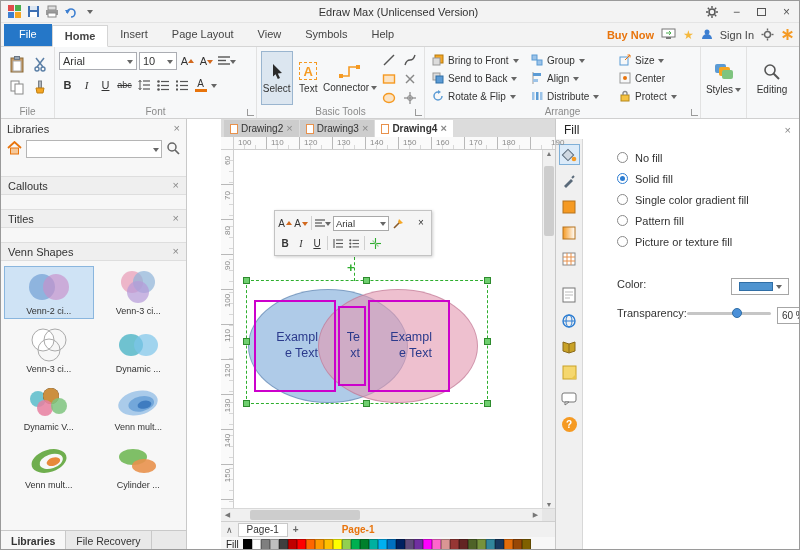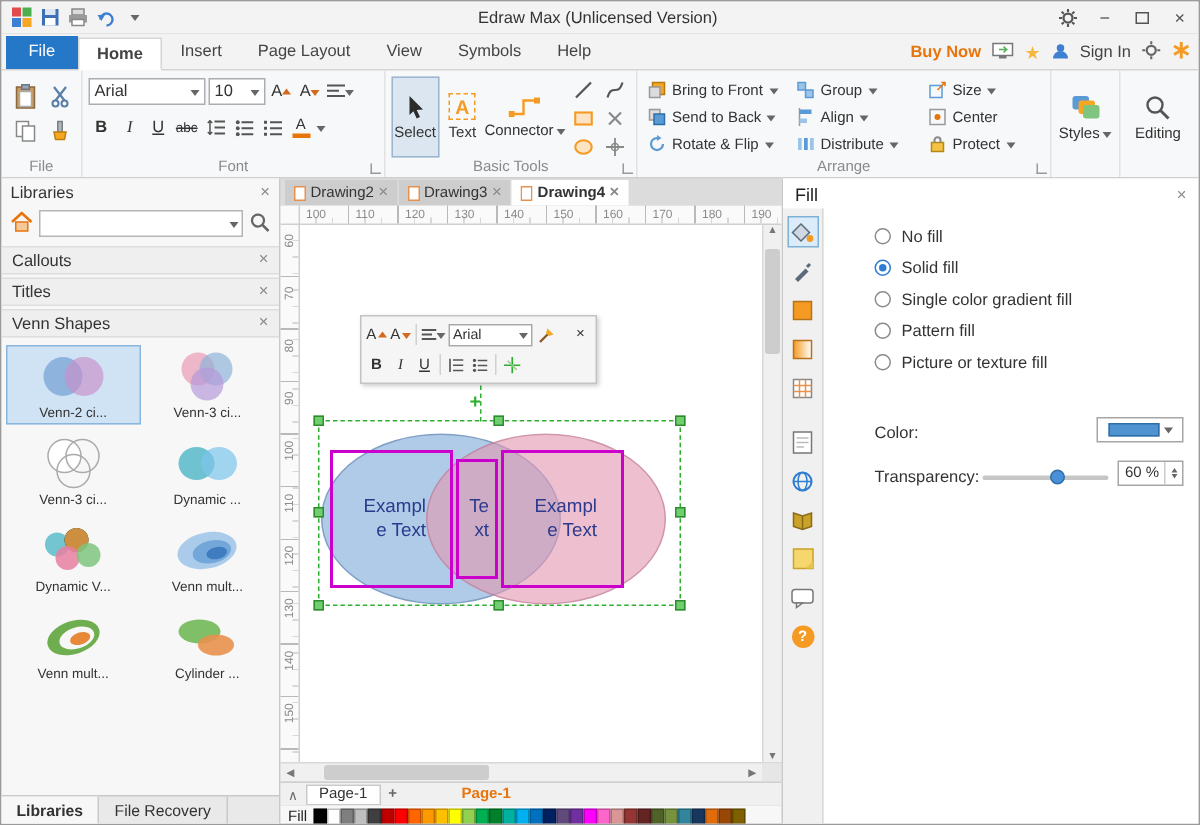--- a/index.html
+++ b/index.html
@@ -52,31 +52,31 @@
 
   
   .main{display:flex;height:432px;}
 
   
   .sidebar{width:186px;flex:none;background:#f7f7f7;border-right:1px solid #c9c9c9;display:flex;flex-direction:column;}
   .sb-head{height:19px;display:flex;align-items:center;padding:0 6px;font-size:11px;color:#333;}
   .xbtn{margin-left:auto;color:#888;font-size:11px;line-height:1;cursor:default;}
   .sb-search{display:flex;align-items:center;gap:4px;padding:2px 6px 4px 6px;}
   .search-combo{flex:1;height:18px;background:#fff;border:1px solid #b5b5b5;display:flex;align-items:center;padding:0 2px;}
-  .sec{height:19px;background:#efefef;border-top:1px solid #dedede;border-bottom:1px solid #dedede;display:flex;align-items:center;padding:0 7px;font-size:11px;color:#333;margin-top:2px;}
+  .sec{height:19px;background:#efefef;border-top:1px solid #dedede;border-bottom:1px solid #dedede;display:flex;align-items:center;padding:0 7px;font-size:11px;color:#333;margin-top:14px;}
   .shape-grid{display:grid;grid-template-columns:1fr 1fr;row-gap:5px;padding:5px 3px;}
   .cell{display:flex;flex-direction:column;align-items:center;padding:2px 1px;border:1px solid transparent;}
   .cell.selected{background:#cfe3f5;border-color:#8ab6de;}
   .cap{font-size:9px;color:#333;margin-top:1px;}
   .sb-tabs{margin-top:auto;height:21px;display:flex;border-top:1px solid #c9c9c9;background:#e9e9e9;align-items:stretch;}
   .sb-tab{padding:4px 10px 0 10px;font-size:10.5px;color:#333;border-right:1px solid #c9c9c9;}
   .sb-tab.active{background:#f7f7f7;font-weight:bold;}
 
   
-  .canvas-col{width:334px;flex:none;display:flex;flex-direction:column;background:#bdbdbd;}
+  .canvas-col{width:334px;flex:none;display:flex;flex-direction:column;background:#bdbdbd;margin-left:34px;}
   .doctabs{height:18px;background:#dcdcdc;display:flex;align-items:flex-end;gap:1px;padding-left:3px;}
   .doctab{height:17px;background:#cdcdcd;display:flex;align-items:center;gap:3px;padding:0 6px;font-size:10px;color:#333;}
   .doctab.active{background:#ffffff;font-weight:bold;}
   .rulrow{height:13px;display:flex;}
   .rulcorner{width:13px;height:13px;background:#fafafa;border-right:1px solid #cfcfcf;border-bottom:1px solid #cfcfcf;flex:none;}
   .hruler{flex:1;position:relative;background:#fafafa;border-bottom:1px solid #cfcfcf;
     background-image:repeating-linear-gradient(90deg,transparent 0 32px,#b9b9b9 32px 33px),repeating-linear-gradient(90deg,transparent 0 10px,#d8d8d8 10px 11px);
     background-size:100% 100%,100% 4px;background-position:0 0,0 100%;background-repeat:no-repeat;}
   .hruler span{position:absolute;top:1px;font-size:8px;color:#8a8a8a;}
   .cbody{flex:1;display:flex;min-height:0;}
@@ -124,21 +124,21 @@
   .rp-body{flex:1;display:flex;min-height:0;}
   .toolstrip{width:27px;flex:none;background:#f0f0f0;border-right:1px solid #d8d8d8;display:flex;flex-direction:column;align-items:center;padding-top:5px;gap:5px;}
   .tool{width:21px;height:21px;display:flex;align-items:center;justify-content:center;border:1px solid transparent;}
   .tool.active{background:#dcebf9;border-color:#7fb0d8;}
   .helpcirc{width:15px;height:15px;border-radius:50%;background:#f59a23;color:#fff;font-size:10px;font-weight:bold;display:flex;align-items:center;justify-content:center;}
   .fillopts{flex:1;padding:8px 10px;min-width:0;margin-left:24px;}
   .radio-row{display:flex;align-items:center;gap:7px;height:21px;font-size:11px;color:#333;}
   .radio{width:11px;height:11px;border:1px solid #8a8a8a;border-radius:50%;background:#fff;position:relative;flex:none;}
   .radio.sel{border-color:#2d7dd2;}
   .radio.sel::after{content:"";position:absolute;inset:2px;border-radius:50%;background:#2d7dd2;}
-  .fp-row{display:flex;align-items:flex-end;margin-top:12px;font-size:11px;color:#333;}
+  .fp-row{display:flex;align-items:flex-start;margin-top:12px;font-size:11px;color:#333;}
   .color-btn{margin-left:auto;width:58px;height:17px;border:1px solid #a6a6a6;background:#fff;display:flex;align-items:center;justify-content:center;gap:3px;}
   .color-swatch{width:34px;height:9px;border:1px solid #2f6ea6;}
   .slider{position:relative;width:84px;height:12px;margin-left:auto;flex:none;}
   .slider .track{position:absolute;top:5px;left:0;right:0;height:3px;background:#c6c6c6;border-radius:2px;}
   .slider .thumb{position:absolute;top:1px;width:10px;height:10px;border-radius:50%;background:#4a90d9;border:1px solid #2f6ea6;}
   .spin{width:44px;height:17px;border:1px solid #a6a6a6;background:#fff;display:flex;align-items:center;font-size:10px;padding-left:4px;margin-left:6px;position:relative;flex:none;}
   .spin .arrows{position:absolute;right:0;top:0;bottom:0;width:12px;border-left:1px solid #ccc;display:flex;flex-direction:column;align-items:center;justify-content:center;gap:1px;}
   .spin .arrows .tri-u{border-bottom-width:3px;margin:0;border-width:2px;border-bottom:3px solid #666;}
   .spin .arrows .tri-d{border-top-width:3px;margin:0;border-width:2px;border-top:3px solid #666;}
 </style>
@@ -687,21 +687,21 @@
         <div class="hruler">
             <span style="left: 4px;">100</span>
             <span style="left: 37px;">110</span>
             <span style="left: 70px;">120</span>
             <span style="left: 103px;">130</span>
             <span style="left: 136px;">140</span>
             <span style="left: 169px;">150</span>
             <span style="left: 202px;">160</span>
             <span style="left: 235px;">170</span>
             <span style="left: 268px;">180</span>
-            <span style="left: 301px;">190</span>
+            <span style="left: 317px;">190</span>
           </div>
       </div>
 
       <div class="cbody">
         <div class="vruler">
             <span style="top: 6px;">60</span>
             <span style="top: 41px;">70</span>
             <span style="top: 76px;">80</span>
             <span style="top: 111px;">90</span>
             <span style="top: 146px;">100</span>

